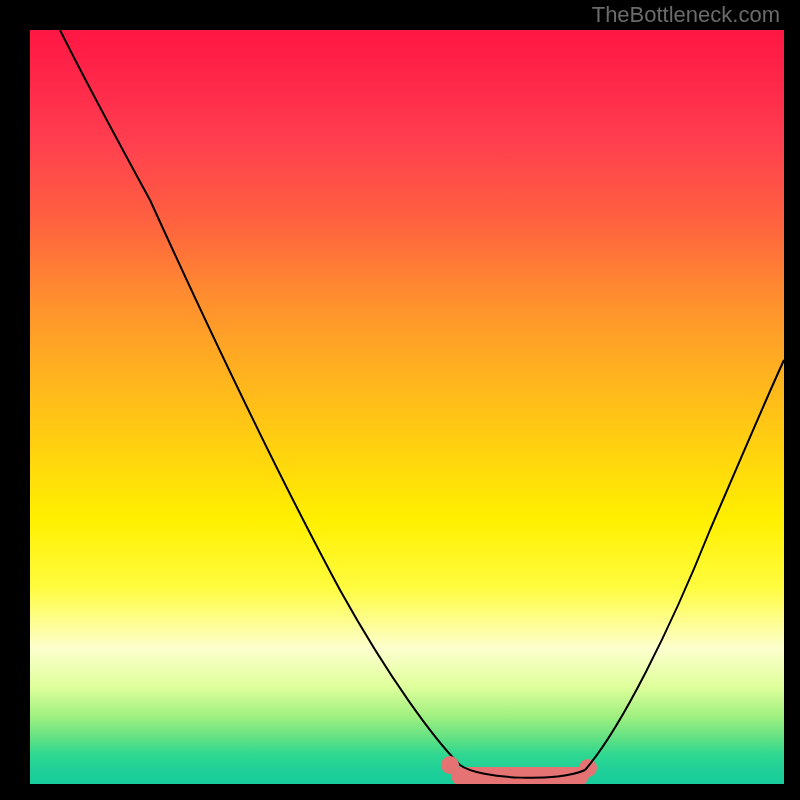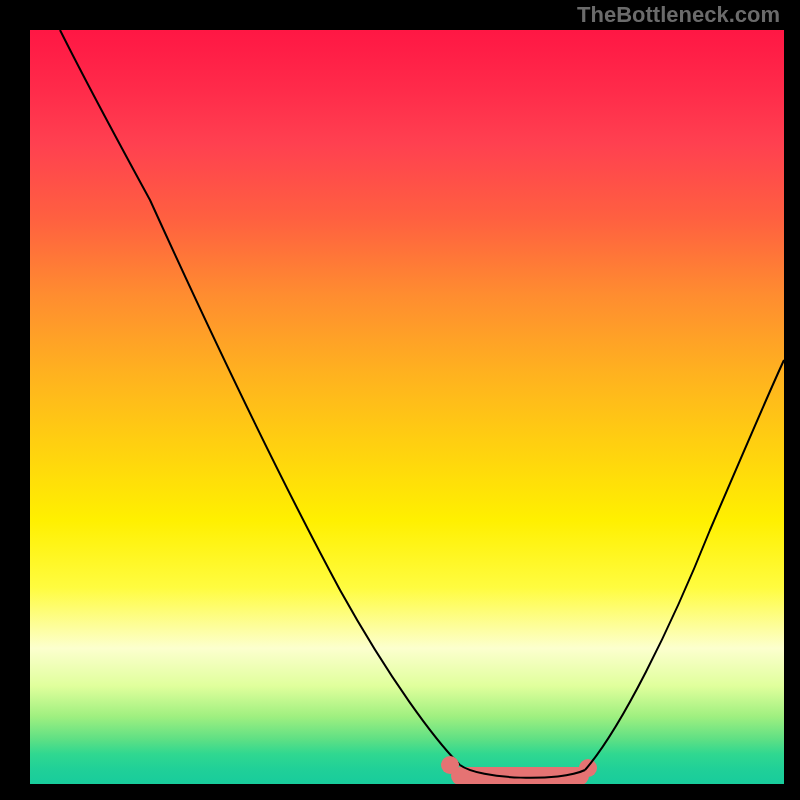--- a/index.html
+++ b/index.html
@@ -10,21 +10,21 @@
     position: relative;
     overflow: hidden;
     font-family: Arial, sans-serif;
   }
   .watermark {
     position: absolute;
     top: 2px;
     right: 20px;
     color: #6b6b6b;
     font-size: 22px;
-    font-weight: 700;
+    font-weight: 400;
     z-index: 10;
   }
   .plot-area {
     position: absolute;
     left: 30px;
     top: 30px;
     width: 754px;
     height: 754px;
   }
   .gradient-bg {

